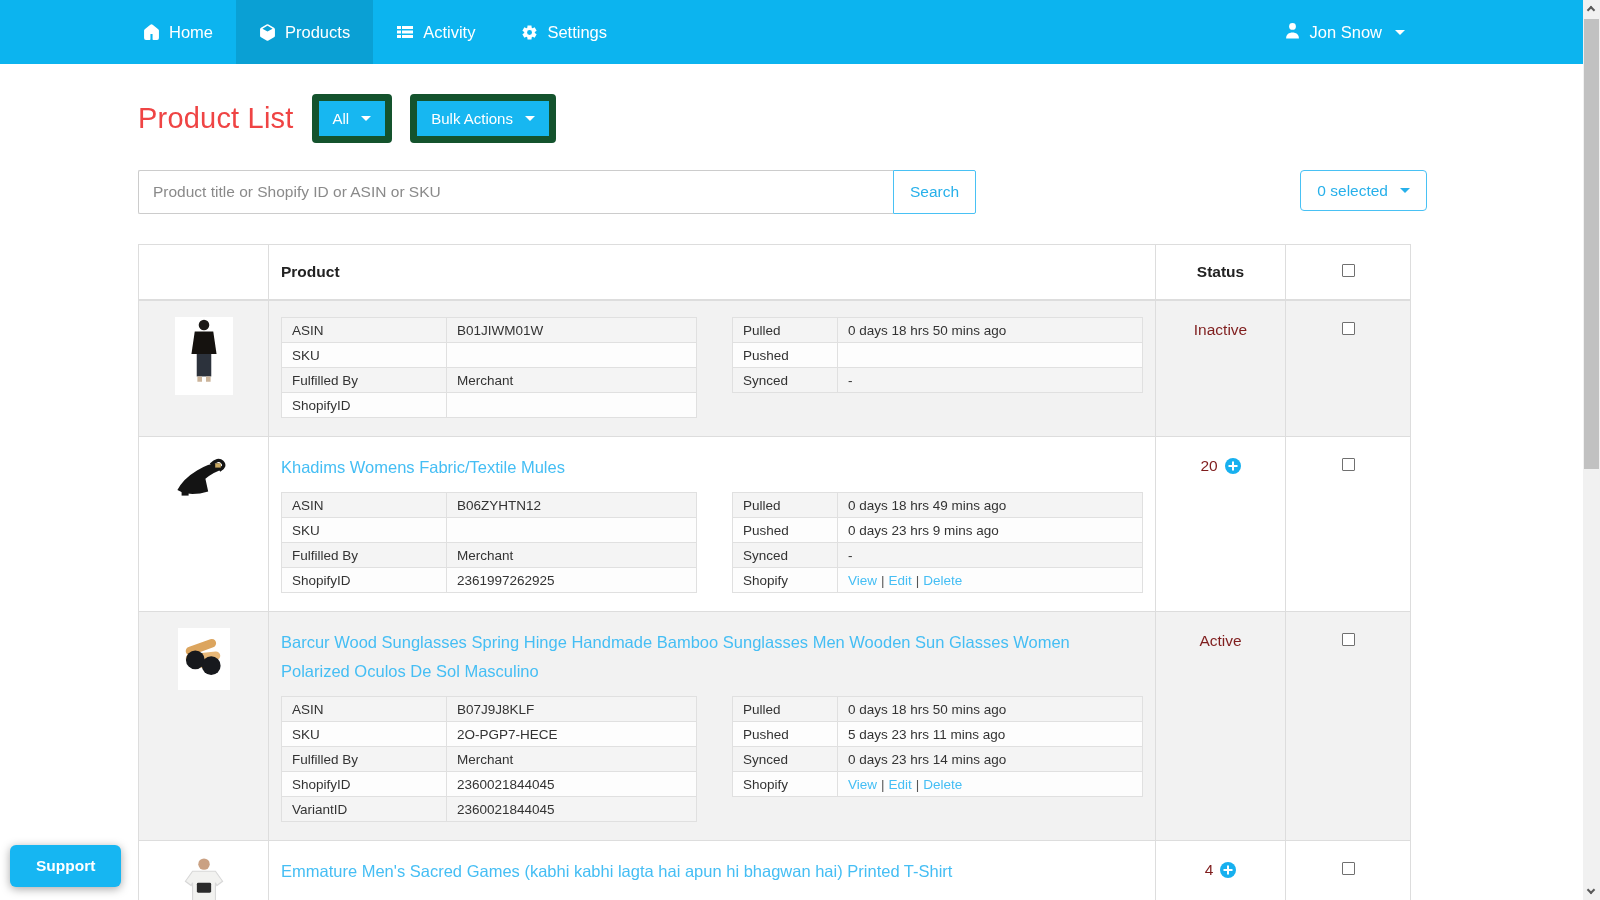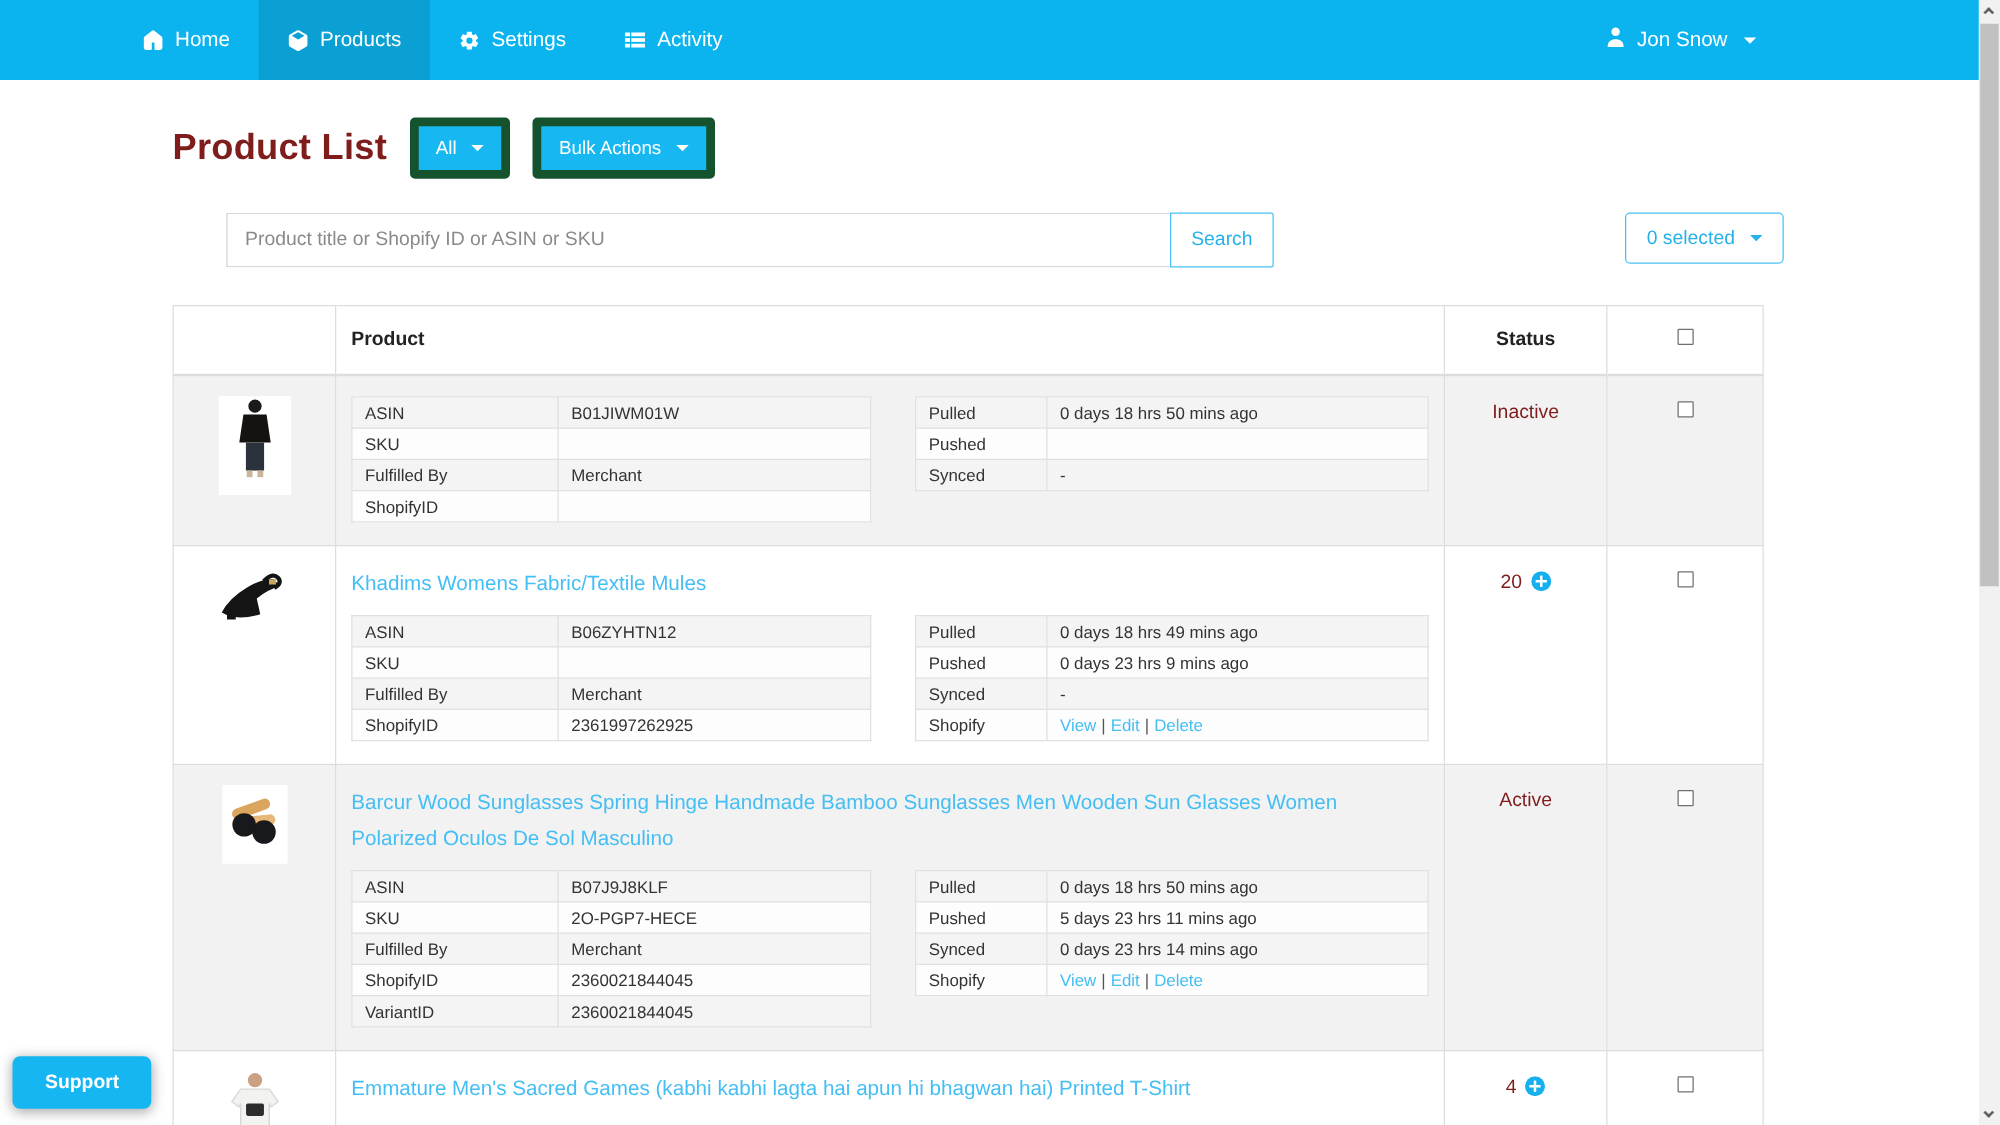--- a/index.html
+++ b/index.html
@@ -1,45 +1,45 @@
 <!DOCTYPE html>
 <html><head>
 <meta charset="utf-8">
 <style>
   * { margin:0; padding:0; box-sizing:border-box; }
   html,body { width:1600px; height:900px; overflow:hidden; background:#fff;
               font-family:"Liberation Sans","DejaVu Sans",sans-serif; color:#333; }
 
   
   .navbar { position:relative; width:1583px; height:64px; background:#0cb4ef;
-            display:flex; align-items:stretch; padding-left:91px; }
+            display:flex; align-items:stretch; padding-left:120px; }
   .nav-items { display:flex; align-items:stretch; }
   .nav-item { display:flex; align-items:center; gap:9px; padding:0 23px; color:#fff;
               font-size:16.5px; cursor:pointer; text-decoration:none; }
   .nav-item.active { background:rgba(0,0,0,0.11); }
   .nav-item svg { display:block; }
   .nav-user { margin-left:auto; margin-right:178px; display:flex; align-items:center;
               gap:9px; color:#fff; font-size:16.5px; cursor:pointer; }
   .caret { width:0; height:0; border-left:5px solid transparent; border-right:5px solid transparent;
            border-top:5px solid #fff; display:inline-block; margin-left:4px; }
 
   
   .content { padding:0 173px 0 138px; }
   .page-header { display:flex; align-items:center; margin-top:30px; gap:18px; }
-  .page-title { font-size:29px; font-weight:700; color:#7f1d1d; letter-spacing:0.2px; }
+  .page-title { font-size:29px; font-weight:400; color:#ef4444; letter-spacing:0.2px; }
   .btn-cyan { background:#17b7f1; color:#fff; border:7px solid #14532d; border-radius:4px;
               font-size:15px; padding:9px 14px; cursor:pointer; display:inline-flex;
               align-items:center; gap:8px; font-family:inherit; }
   .btn-cyan .caret { border-top-color:#fff; }
   .btn-outline { background:#fff; color:#27b0ea; border:1px solid #49c1f4; border-radius:4px;
                  font-size:15.5px; padding:8px 16px; cursor:pointer; display:inline-flex;
                  align-items:center; gap:8px; font-family:inherit; }
   .btn-outline .caret { border-top-color:#27b0ea; }
 
-  .search-row { display:flex; margin-top:27px; align-items:flex-start;margin-left:43px; }
+  .search-row { display:flex; margin-top:27px; align-items:flex-start; }
   .search-input { width:755px; height:44px; border:1px solid #ccc; border-right:none;
                   border-radius:2px 0 0 2px; font-size:15.5px; padding:0 14px; color:#333;
                   font-family:inherit; outline:none; }
   .search-input::placeholder { color:#8a8a8a; }
   .search-btn { height:44px; width:83px; background:#fff; border:1px solid #49c1f4;
                 color:#27b0ea; font-size:15.5px; border-radius:0 2px 2px 0; cursor:pointer;
                 font-family:inherit; }
   .selected-btn { margin-left:auto; height:41px; }
 
   
@@ -104,38 +104,38 @@
     <a class="nav-item active">
       <span>
         <svg width="17" height="17" viewBox="0 0 16 16" fill="#fff">
             <path d="M8.88.39a1.75 1.75 0 0 0-1.76 0L1.87 3.44A1.75 1.75 0 0 0 1 4.95v6.1c0 .62.33 1.2.87 1.51l5.25 3.05c.54.31 1.22.31 1.76 0l5.25-3.05c.54-.31.87-.89.87-1.51v-6.1c0-.62-.33-1.2-.87-1.51L8.88.39ZM7.88 1.69a.25.25 0 0 1 .25 0l4.63 2.69L8 7.13 3.25 4.38l4.63-2.69ZM2.5 5.68v5.37c0 .09.05.17.13.22l4.62 2.68V8.43L2.5 5.68Zm6.25 8.27 4.63-2.68a.25.25 0 0 0 .12-.22V5.68L8.75 8.43v5.52Z"></path>
           </svg>
       </span>
       <span>Products</span>
     </a>
     <a class="nav-item">
       <span>
-        <svg width="17" height="17" viewBox="0 0 24 24" fill="#fff">
-            <path d="M9.25 22l-.4-3.2a6.7 6.7 0 0 1-1.18-.68L4.7 19.38l-2.75-4.75 2.58-1.95a7 7 0 0 1 0-1.35L1.95 9.38l2.75-4.75 2.98 1.25c.37-.27.76-.5 1.17-.68l.4-3.2h5.5l.4 3.2c.41.18.8.41 1.18.68l2.97-1.25 2.75 4.75-2.58 1.95c.04.45.04.9 0 1.35l2.58 1.95-2.75 4.75-2.95-1.25c-.38.27-.77.5-1.18.68l-.4 3.2h-5.5Zm2.8-6.5A3.5 3.5 0 1 0 12.05 8.5a3.5 3.5 0 0 0 0 7Z"></path>
-          </svg>
-      </span>
-      <span>Settings</span>
-    </a>
-    <a class="nav-item">
-      <span>
         <svg width="18" height="16" viewBox="0 0 18 16" fill="#fff">
           <rect x="1" y="2" width="4" height="3"></rect>
             <rect x="6" y="2" width="11" height="3"></rect>
           <rect x="1" y="6.5" width="4" height="3"></rect>
             <rect x="6" y="6.5" width="11" height="3"></rect>
           <rect x="1" y="11" width="4" height="3"></rect>
             <rect x="6" y="11" width="11" height="3"></rect>
         </svg>
       </span>
       <span>Activity</span>
+    </a>
+    <a class="nav-item">
+      <span>
+        <svg width="17" height="17" viewBox="0 0 24 24" fill="#fff">
+            <path d="M9.25 22l-.4-3.2a6.7 6.7 0 0 1-1.18-.68L4.7 19.38l-2.75-4.75 2.58-1.95a7 7 0 0 1 0-1.35L1.95 9.38l2.75-4.75 2.98 1.25c.37-.27.76-.5 1.17-.68l.4-3.2h5.5l.4 3.2c.41.18.8.41 1.18.68l2.97-1.25 2.75 4.75-2.58 1.95c.04.45.04.9 0 1.35l2.58 1.95-2.75 4.75-2.95-1.25c-.38.27-.77.5-1.18.68l-.4 3.2h-5.5Zm2.8-6.5A3.5 3.5 0 1 0 12.05 8.5a3.5 3.5 0 0 0 0 7Z"></path>
+          </svg>
+      </span>
+      <span>Settings</span>
     </a>
   </div>
   <div class="nav-user">
     <span>
       <svg width="17" height="17" viewBox="0 0 16 16" fill="#fff">
           <circle cx="8" cy="4.2" r="3.2"></circle>
           <path d="M2 15c0-3.2 2.6-5.2 6-5.2s6 2 6 5.2v.6H2Z"></path>
         </svg>
     </span>
     <span>Jon Snow</span>

